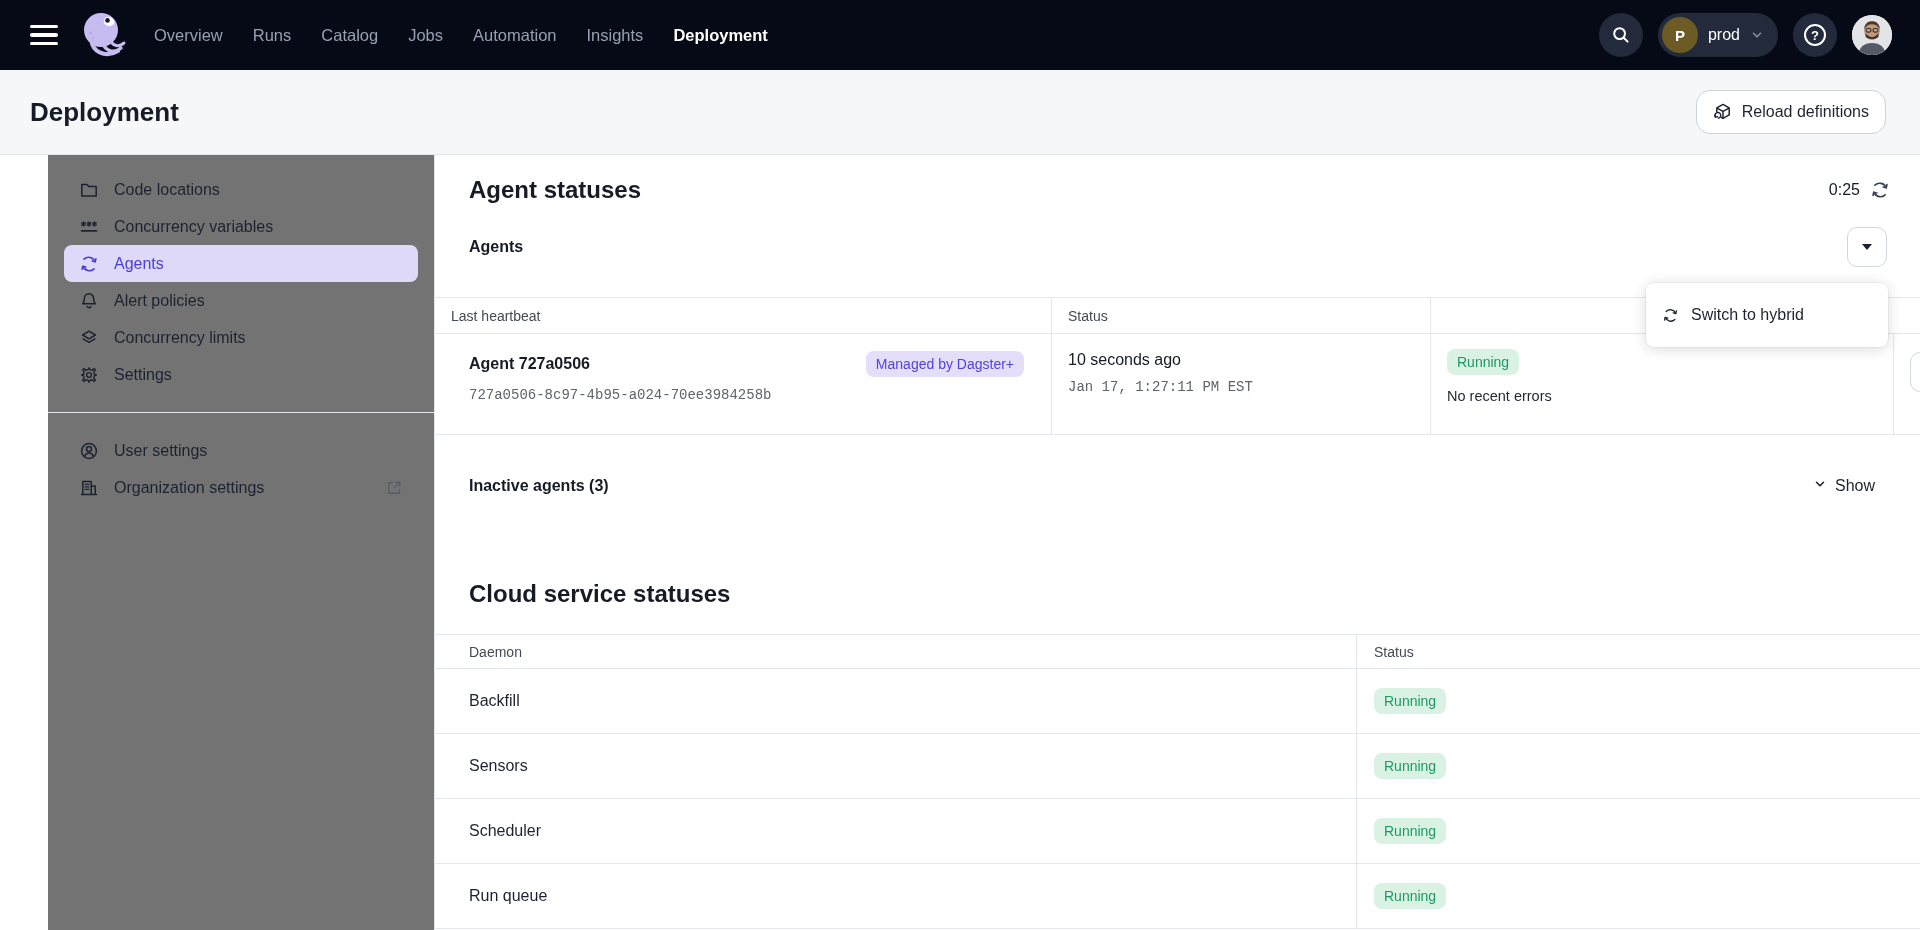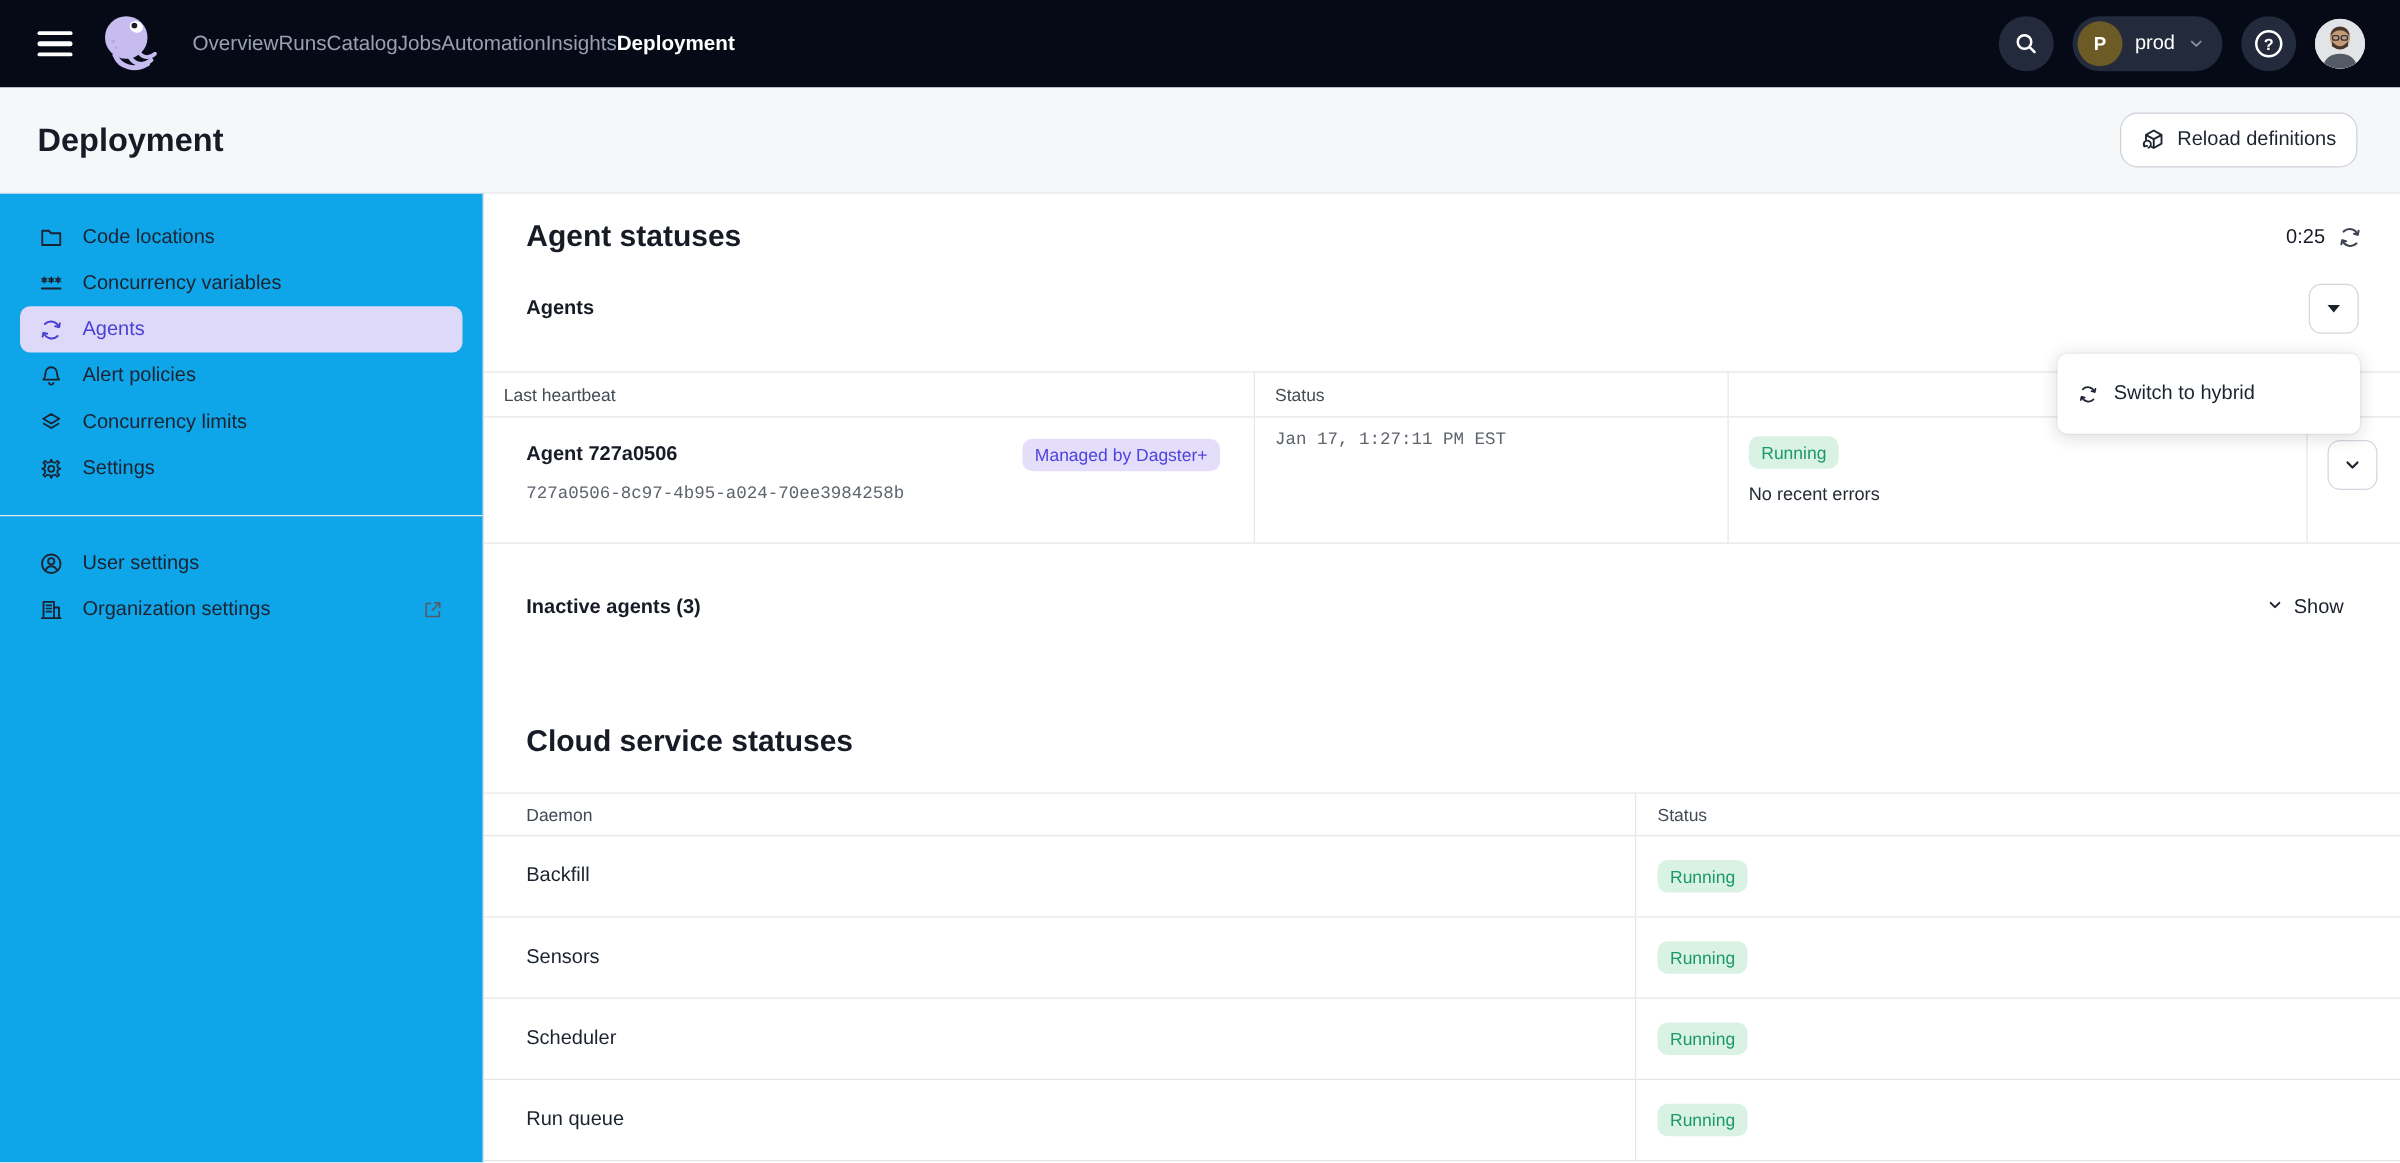--- a/index.html
+++ b/index.html
@@ -11,39 +11,39 @@
   :root{
     --nav-bg:#050a16; --line:#e3e6ea; --ink:#161b26; --muted:#5d646c;
     --blurple:#4a3fd4; --blurple-bg:#ded9f8; --green:#1d9a64; --green-bg:#d9f2e4;
   }
 
   
   .topnav{ height:70px; background:var(--nav-bg); display:flex; align-items:center; padding:0 28px 0 30px; }
   .hamburger{ width:28px; display:flex; flex-direction:column; gap:5px; cursor:pointer; }
   .hamburger span{ height:3.5px; background:#fff; border-radius:2px; }
   .logo{ margin-left:20px; width:50px; height:54px; cursor:pointer; }
-  .nav-links{ display:flex; margin-left:26px; }
+  .nav-links{ display:flex; gap:30px; margin-left:26px; }
   .nav-links a{ color:#99a0b4; text-decoration:none; font-size:16.5px; cursor:pointer; }
   .nav-links a.active{ color:#ffffff; font-weight:700; }
   .nav-right{ margin-left:auto; display:flex; align-items:center; gap:15px; }
   .circle-btn{ width:44px; height:44px; border-radius:50%; background:#222a3c; display:flex; align-items:center; justify-content:center; cursor:pointer; border:none; }
   .switcher{ height:44px; border-radius:22px; background:#222a3c; display:flex; align-items:center; gap:10px; padding:0 14px 0 4px; cursor:pointer; }
   .switcher .p-avatar{ width:36px; height:36px; border-radius:50%; background:#6d5b25; color:#fff; font-size:15px; font-weight:700; display:flex; align-items:center; justify-content:center; }
   .switcher .p-name{ color:#fff; font-size:16px; font-weight:500; }
   .ring{ width:22px; height:22px; border:2px solid #fff; border-radius:50%; display:flex; align-items:center; justify-content:center; font-size:13px; font-weight:700; color:#fff; }
   .user-avatar{ width:40px; height:40px; border-radius:50%; overflow:hidden; cursor:pointer; background:#dfe1e5; }
 
   
   .page-header{ height:85px; background:#f5f7f9; border-bottom:1px solid var(--line); display:flex; align-items:center; justify-content:space-between; padding:0 34px 0 30px; }
   .page-header h1{ font-size:26px; font-weight:700; color:var(--ink); }
   .reload-btn{ height:44px; background:#fff; border:1px solid #cdd2d9; border-radius:14px; display:flex; align-items:center; gap:9px; padding:0 16px; font-size:16px; color:#1e2430; font-family:inherit; cursor:pointer; }
 
   
   .layout{ display:flex; height:775px; }
-  .sidebar{ width:387px; flex:0 0 387px; border-right:1px solid var(--line); padding-top:16px; background:#0ea5e9; }
+  .sidebar{ width:387px; flex:0 0 387px; border-right:1px solid var(--line); padding-top:16px; background:#737373;margin-left:48px; }
   .side-item{ display:flex; align-items:center; gap:15px; height:37px; margin:0 16px; padding:0 14px 0 15px; border-radius:8px; font-size:16px; color:#1c2330; cursor:pointer; }
   .side-item svg{ flex:0 0 20px; }
   .side-item.selected{ background:var(--blurple-bg); color:var(--blurple); font-weight:500; }
   .side-divider{ border:none; border-top:1px solid var(--line); margin:19px 0; }
   .ext{ margin-left:auto; display:flex; }
 
   .main{ flex:1; position:relative; background:#fff; }
 
   .as-header{ display:flex; align-items:center; justify-content:space-between; margin:20px 30px 0 34px; height:30px;text-align:center; }
   .as-header h2, .cloud-title{ font-size:24px; font-weight:700; color:var(--ink); }
@@ -277,20 +277,21 @@
       </div>
       <div class="at-row at-body">
         <div class="c1">
           <div class="cell-top">
             <span class="agent-name">Agent 727a0506</span>
             <span class="badge lav">Managed by Dagster+</span>
           </div>
           <div class="mono">727a0506-8c97-4b95-a024-70ee3984258b</div>
         </div>
         <div class="c2">
+          <div class="cell-top hb-rel">10 seconds ago</div>
           <div class="mono">Jan 17, 1:27:11 PM EST</div>
         </div>
         <div class="c3">
           <div class="cell-top" style="padding-top:15px;">
             <span class="badge grn">Running</span>
           </div>
           <div class="status-note">No recent errors</div>
         </div>
         <div class="c4">
           <button class="icon-btn">

